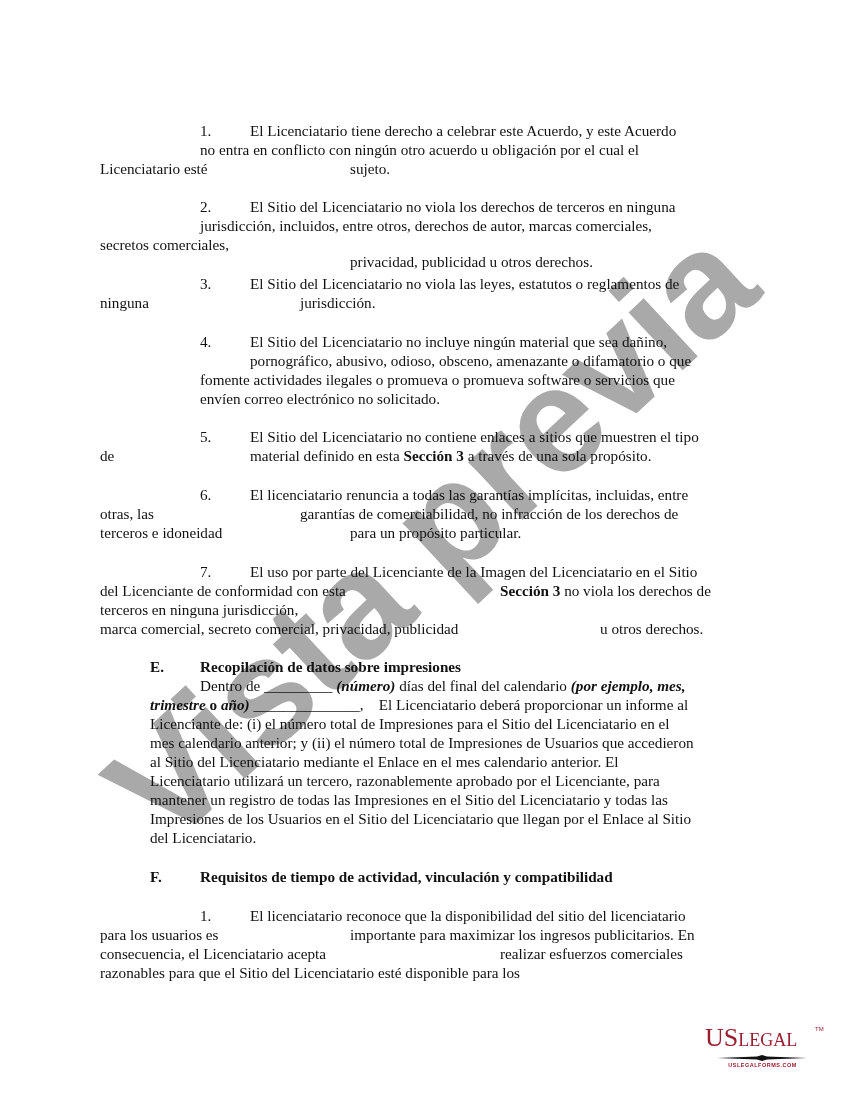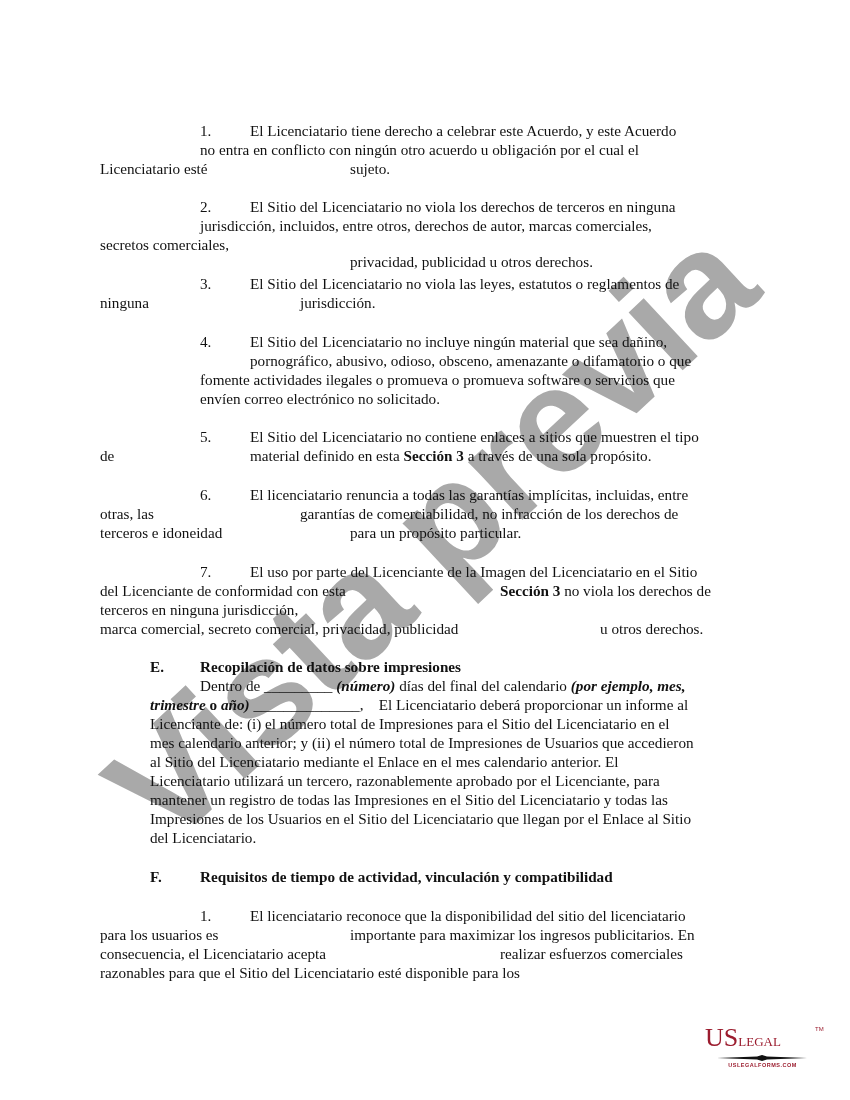--- a/index.html
+++ b/index.html
@@ -15,21 +15,21 @@
     transform: rotate(-43deg); transform-origin: 50% 50%; white-space: nowrap; z-index: 1;
   }
   .ln { position: absolute; white-space: pre; line-height: 19px; height: 19px; z-index: 2; }
   b, .b { font-weight: bold; }
   .bi { font-weight: bold; font-style: italic; margin-top: 44px; }
   .logo { position: absolute; left: 705px; top: 1025px; width: 115px; height: 45px; z-index: 2; }
   .logo-text {
     position: absolute; left: 0; top: 0; font-family: "Liberation Serif", serif; font-size: 26px;
     color: #9b1c2e; letter-spacing: 0px; line-height: 26px;
   }
-  .logo-text .small { font-size: 13px; }
+  .logo-text .small { font-size: 18px; }
   .logo-tm { position: absolute; left: 110px; top: 1px; font-size: 6px; color: #9b1c2e; font-family: "Liberation Sans", sans-serif; }
   .logo-eagle { position: absolute; left: 12px; top: 30px; width: 90px; height: 6px; }
   .logo-url {
     position: absolute; left: 0; top: 37px; width: 115px; text-align: center;
     font-family: "Liberation Sans", sans-serif; font-size: 5.5px; font-weight: bold; color: #9b1c2e; letter-spacing: 0.5px;
   }
 </style>
 </head>
 <body>
 

